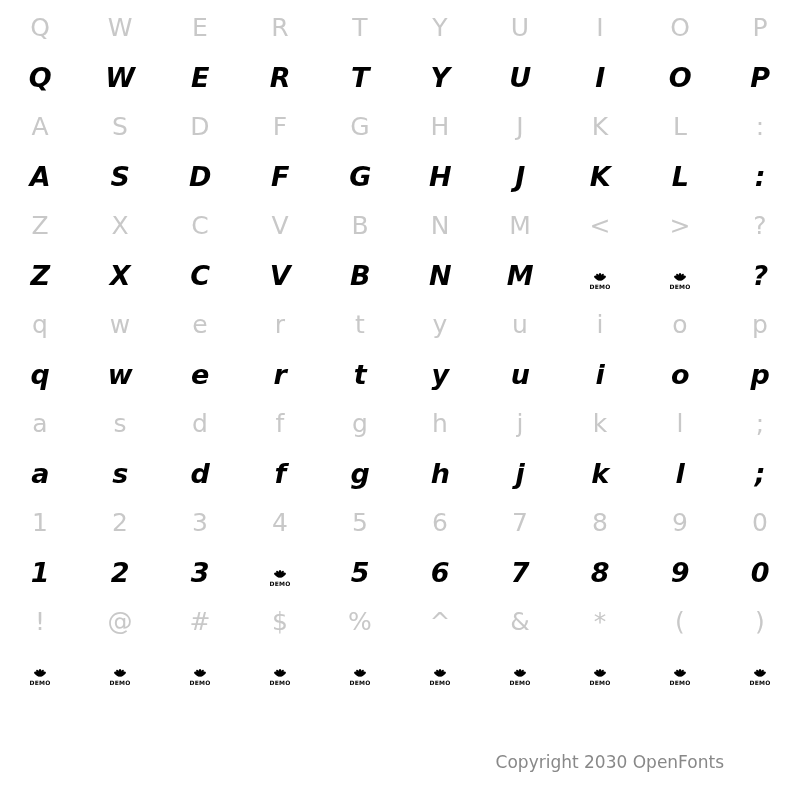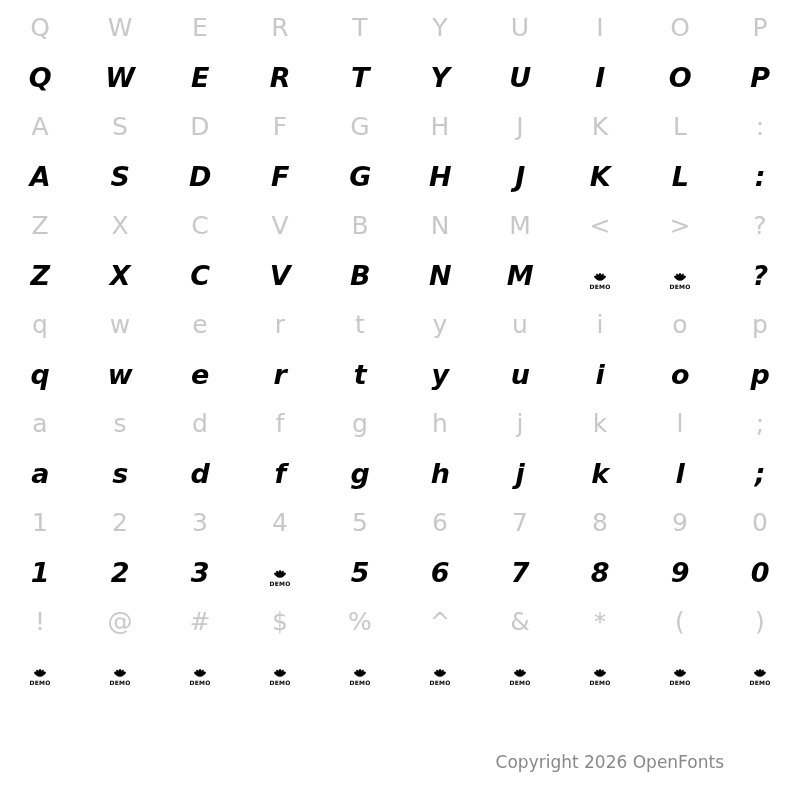--- a/index.html
+++ b/index.html
@@ -452,15 +452,15 @@
                 <span></span>
               </span>
             <span class="demo-text">DEMO</span>
           </span>
         </div>
       </div>
     </div>
 
   </div>
 
-  <div class="footer">Copyright 2026 OpenFonts</div>
+  <div class="footer">Copyright 2030 OpenFonts</div>
 
 </div>
 
 </body></html>

